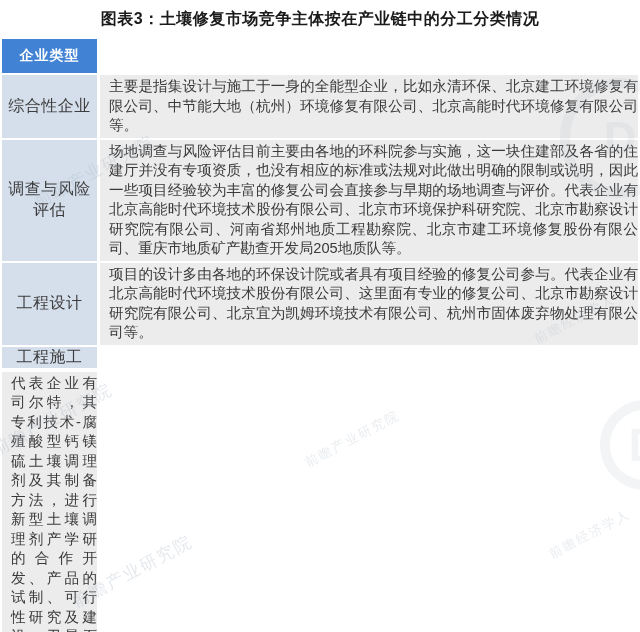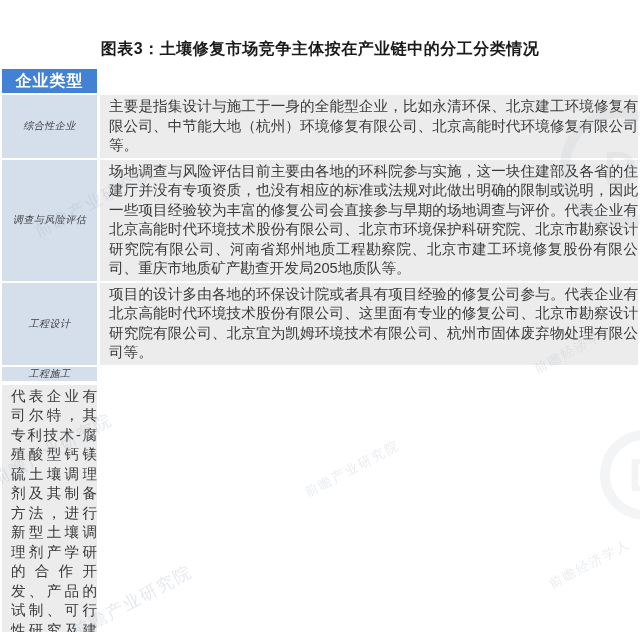--- a/index.html
+++ b/index.html
@@ -24,51 +24,49 @@
   }
   .page { position: relative; width: 640px; height: 632px; z-index: 1; }
 
   .title {
     text-align: center;
     font-size: 16px;
     font-weight: bold;
     color: #1a1a1a;
     padding: 9px 0 9px 0;
     letter-spacing: 0.5px;
-    margin-top: 30px;
   }
 
   .table { margin: 0 2px; }
   .row, .header-row {
     display: grid;
     grid-template-columns: 95px 1fr;
     column-gap: 3px;
     margin-bottom: 2px;
   }
   .header-row .hcell {
     background: var(--header-bg);
     color: var(--header-text);
     font-weight: bold;
-    font-size: 16px;
-    height: 24px;
+    font-size: 14px;
+    height: 34px;
     display: flex;
     align-items: center;
     justify-content: center;
     letter-spacing: 1px;
   }
   .cell-left {
     background: var(--left-bg);
     color: var(--label-text);
-    font-size: 10px;
+    font-size: 16px;
     display: flex;
     align-items: center;
     justify-content: center;
-    text-align: right;
+    text-align: center;
     letter-spacing: 0.5px;
-    font-style: italic;
   }
   .cell-right {
     background: var(--right-bg);
     color: var(--body-text);
     font-size: 14.6px;
     line-height: 19.5px;
     text-align: justify;
     padding: 2px 0 2px 9px;
   }
 

